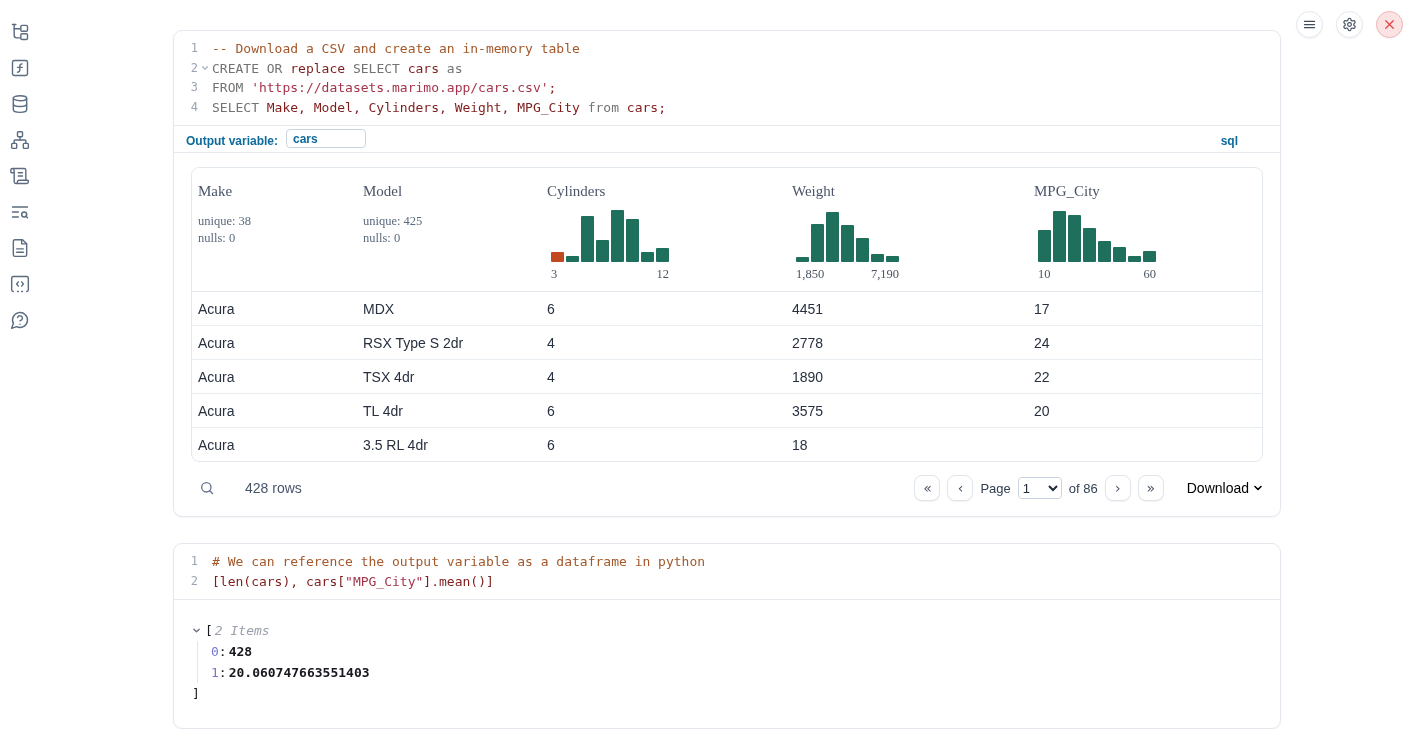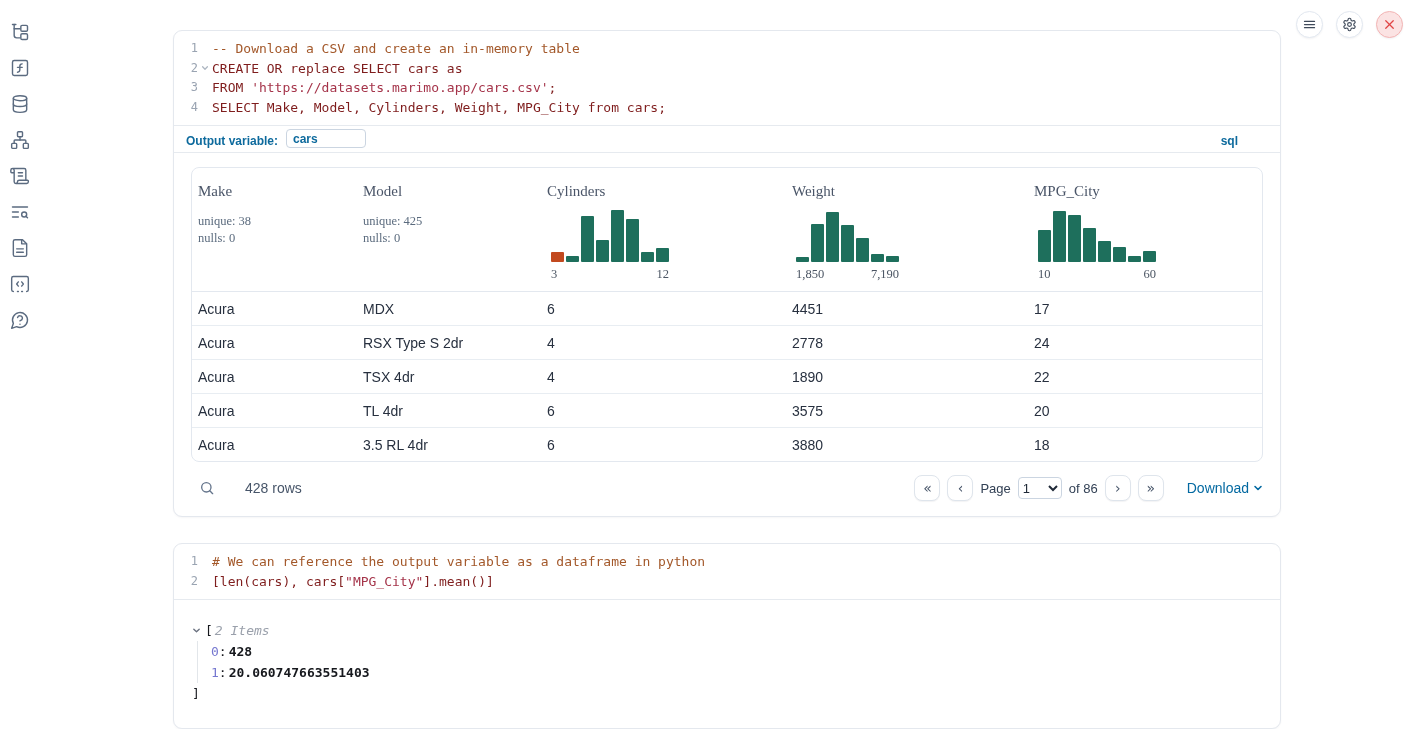--- a/index.html
+++ b/index.html
@@ -27,21 +27,21 @@
 
   
   .code-area { padding:8px 0 8px 0; font-family:"DejaVu Sans Mono", monospace; font-size:13px; cursor:text; }
   .code-line { display:flex; line-height:19.5px; }
   .gutter { flex:none; width:38px; display:flex; }
   .line-num { flex:none; width:24px; text-align:right; color:#9aa4b2; font-size:12px; line-height:19.5px; }
   .fold-slot { flex:none; width:14px; display:flex; align-items:center; justify-content:center; color:#aeb7c2; }
   .fold-slot svg { width:8px; height:8px; }
   .line-content { white-space:pre; color:#1f2430; }
   .tk-c { color:#a3582a; }
-  .tk-k { color:#7f1d1d; }
+  .tk-k { color:#737373; }
   .tk-s { color:#a5344a; }
   .tk-p { color:#7f1d1d; }
 
   
   .outvar-row { display:flex; align-items:flex-end; border-top:1px solid #e6eaef; border-bottom:1px solid #e6eaef;
                 padding:4px 12px; height:28px; }
   .outvar-label { font-size:12px; font-weight:bold; color:#0d6a9d; }
   .outvar-input { margin-left:8px; width:80px; height:19px; border:1px solid #cbd5e1; border-radius:4px;
                   font-family:"Liberation Sans", sans-serif; font-size:12px; font-weight:bold; color:#0d6a9d; padding:0 6px; }
   .lang-badge { margin-left:auto; margin-right:30px; font-size:12px; font-weight:bold; color:#0d6a9d; }
@@ -67,21 +67,21 @@
   .search-icon { width:16px; height:16px; color:#64748b; cursor:pointer; }
   .search-icon svg { width:16px; height:16px; display:block; }
   .rows-label { margin-left:30px; font-size:14px; color:#475569; }
   .pager { margin-left:auto; display:flex; align-items:center; gap:7px; }
   .pgbtn { width:26px; height:26px; border:1px solid #dfe5ec; border-radius:8px; background:#fff;
            color:#475569; font-size:14px; line-height:1; display:flex; align-items:center; justify-content:center;
            box-shadow:0 1px 1px rgba(16,24,40,.05); cursor:pointer; font-family:"DejaVu Sans", sans-serif; }
   .pg-text { font-size:13px; color:#334155; }
   .page-select { width:44px; height:22px; border:1px solid #cbd5e1; border-radius:4px; font-size:13px;
                  color:#1f2937; background:#fff; }
-  .download { margin-left:16px; display:flex; align-items:center; gap:4px; color:#0369a1;
+  .download { margin-left:16px; display:flex; align-items:center; gap:4px; color:#000000;
               font-size:14px; cursor:pointer; }
   .download svg { width:10px; height:10px; }
 
   
   .divider { border-top:1px solid #e6eaef; }
   .tree-out { padding:20px 16px 24px 18px; font-family:"DejaVu Sans Mono", monospace; font-size:13px; color:#16181d; }
   .tree-row { line-height:21px; display:flex; align-items:center; }
   .tree-chev { width:13px; color:#6b7280; cursor:pointer; display:inline-flex; }
   .tree-chev svg { width:9px; height:9px; }
   .items-count { color:#9aa0ab; font-style:italic; margin-left:2px; }
@@ -333,21 +333,20 @@
             <div class="td">Acura</div>
             <div class="td">TL 4dr</div>
             <div class="td">6</div>
             <div class="td">3575</div>
             <div class="td">20</div>
           </div>
           <div class="trow">
             <div class="td">Acura</div>
             <div class="td">3.5 RL 4dr</div>
             <div class="td">6</div>
-            <div class="td">3880</div>
             <div class="td">18</div>
           </div>
         </div>
     </div>
 
     <div class="table-footer">
       <span class="search-icon">
         <svg viewBox="0 0 24 24" fill="none" stroke="currentColor" stroke-width="2" stroke-linecap="round">
           <circle cx="11" cy="11" r="7"></circle>
             <path d="m20.5 20.5-4.3-4.3"></path>

